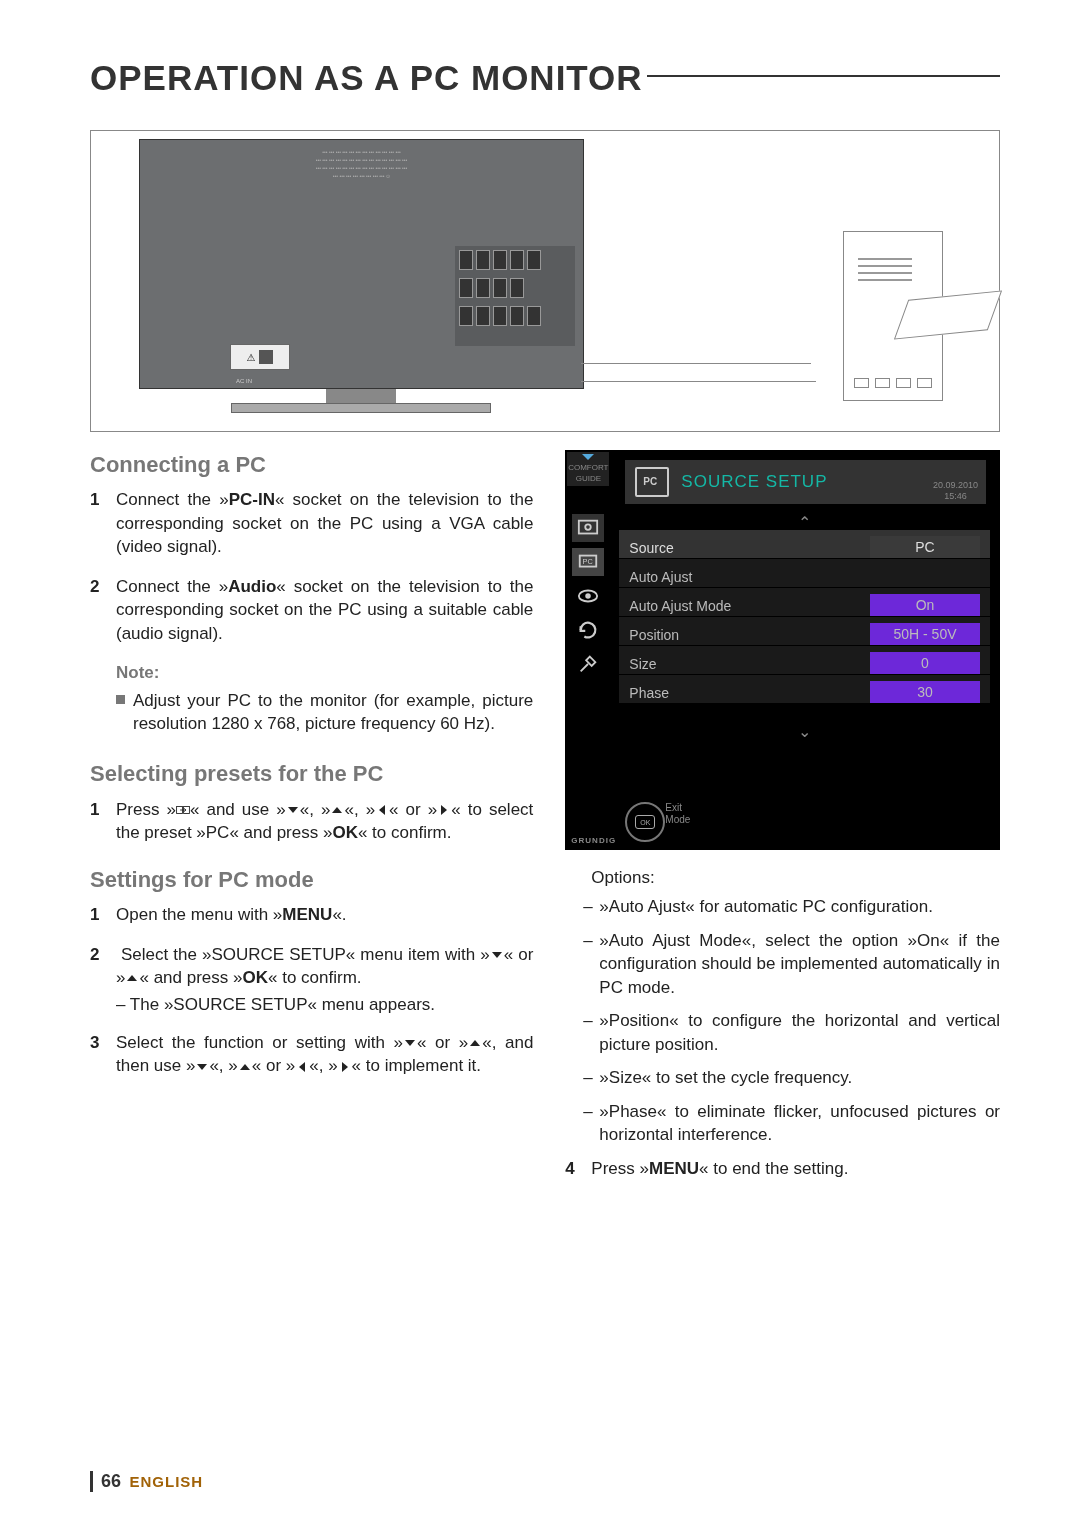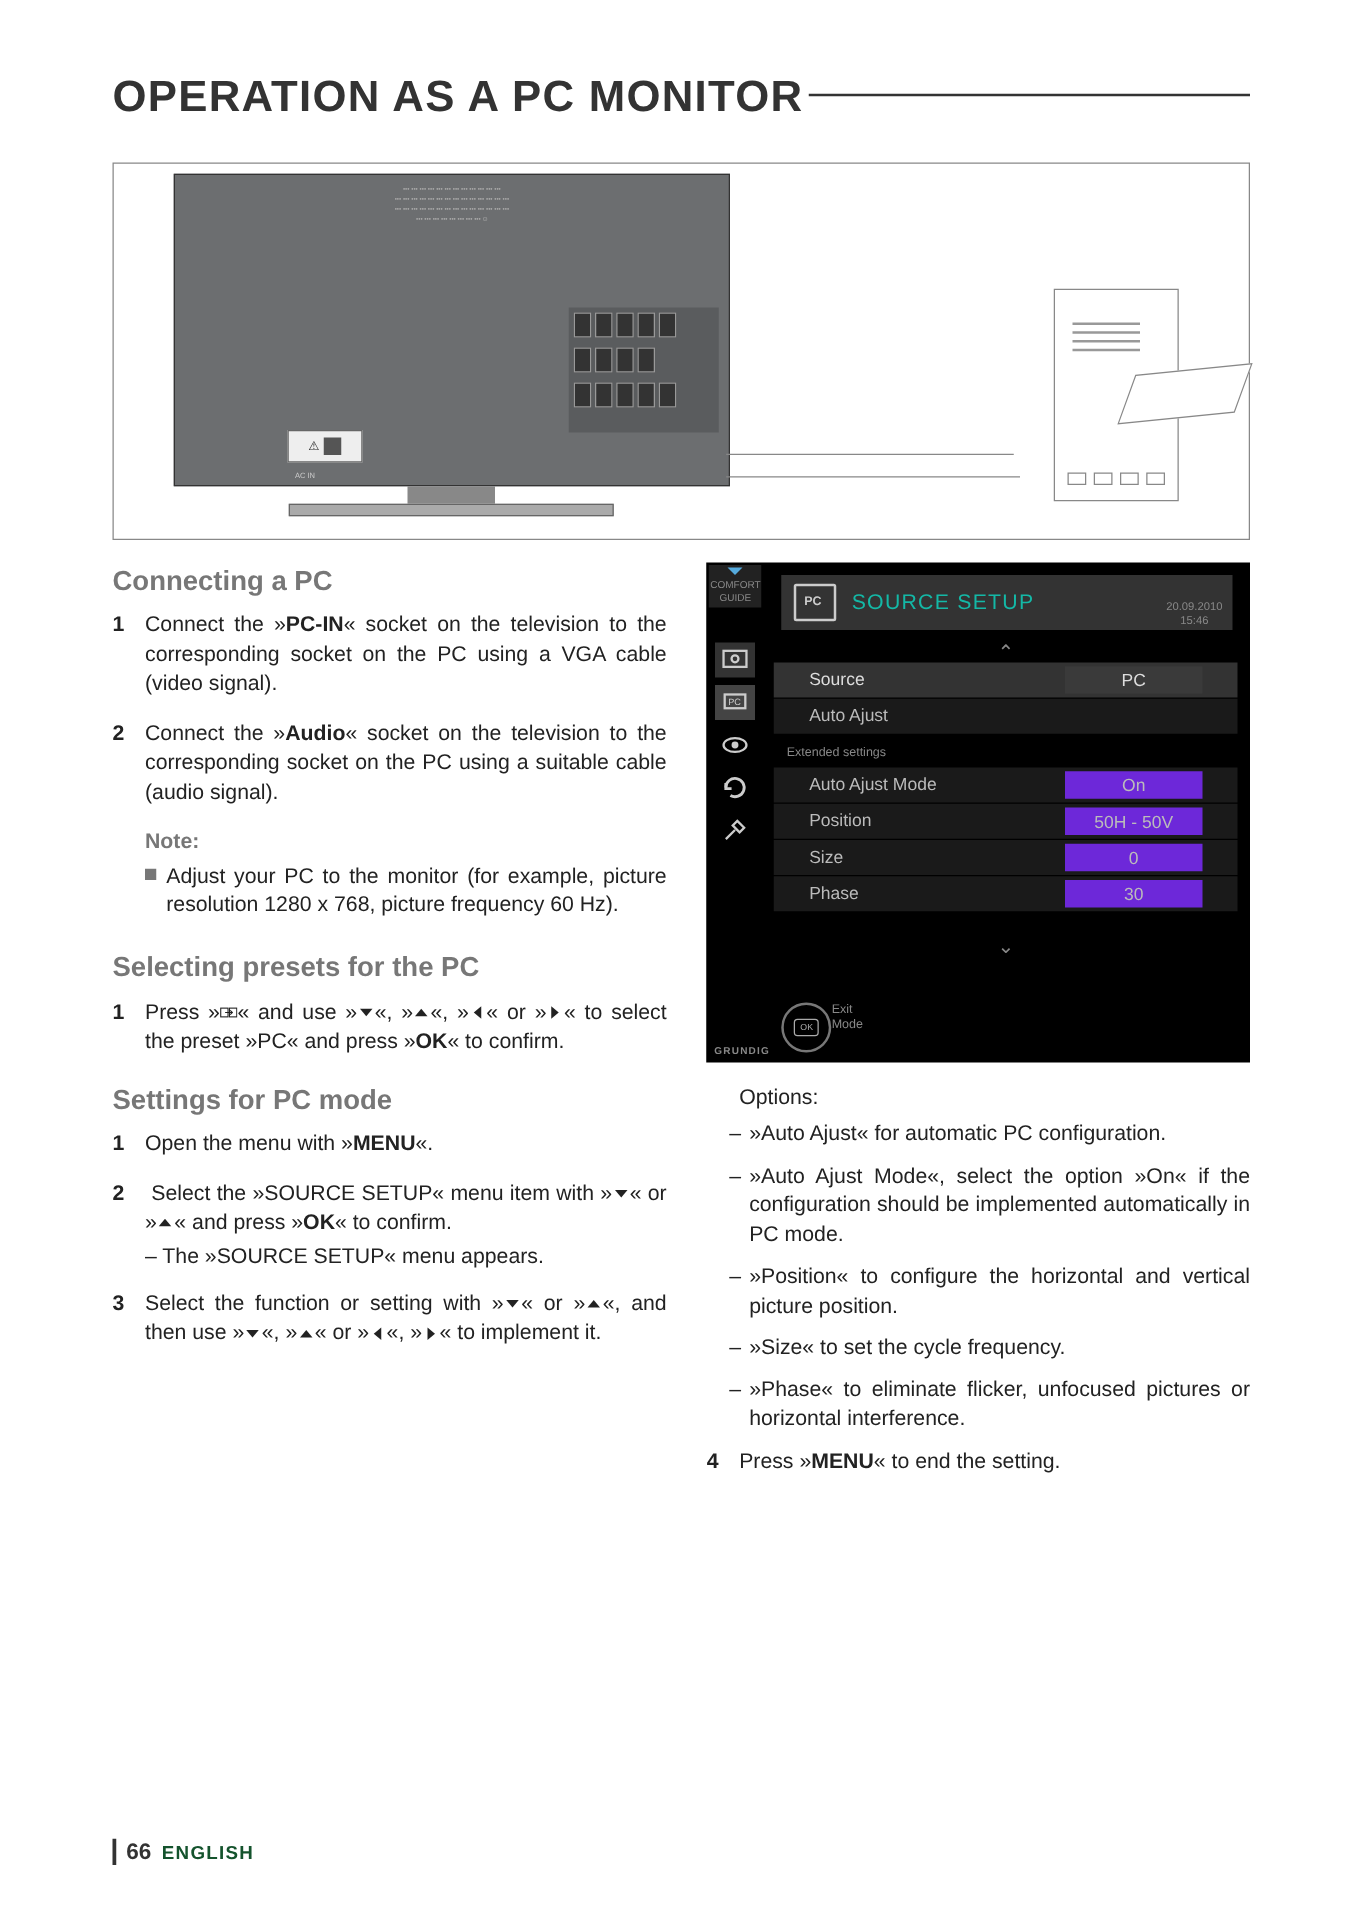--- a/index.html
+++ b/index.html
@@ -149,21 +149,21 @@
     width:32px; height:28px; margin:6px auto; display:flex; align-items:center; justify-content:center;
   }
   .osd-side-icon svg { width:22px; height:22px; }
   .osd-body {
     position:absolute; left:54px; right:10px; top:62px;
   }
   .osd-chev {
     color:#888; text-align:center; font-size:16px; height:18px;
   }
   .osd-row {
-    display:flex; color:#bbb; font-size:14px; height:28px; align-items:center; padding:0 28px;
+    display:flex; color:#bbb; font-size:14px; height:28px; align-items:flex-end; padding:0 10px;
     background:#1a1a1a; margin-bottom:1px;
   }
   .osd-row.sel { background:#333; color:#ddd; }
   .osd-row .k { flex:1; }
   .osd-row .v { width:110px; text-align:center; background:#6d28d9; height:22px; line-height:22px; }
   .osd-row.sel .v { background:#3a3a3a; }
   .osd-ext {
     color:#888; font-size:10px; padding:8px 10px 4px;
   }
   .osd-footer {
@@ -179,21 +179,21 @@
   .osd-brand {
     position:absolute; left:6px; bottom:4px; color:#888; font-size:8px; font-weight:700; letter-spacing:1px;
   }
   .footer {
     position:absolute; left:90px; bottom:40px; font-size:16px;
   }
   .footer-bar {
     display:inline-block; border-left:3px solid #333; padding-left:8px;
   }
   .pg-num { font-weight:800; color:#333; font-size:18px; }
-  .pg-lang { font-weight:800; color:#14532d; letter-spacing:1px; font-size:15px; margin-left:4px; }
+  .pg-lang { font-weight:800; color:#a16207; letter-spacing:1px; font-size:15px; margin-left:4px; }
 
   
   .ico { display:inline-block; width:14px; height:12px; vertical-align:middle; }
 </style>
 </head>
 <body>
 
 <div class="page">
   <div class="title-row">
     <div class="page-title">OPERATION AS A PC MONITOR</div>
@@ -388,21 +388,20 @@
         </div>
         <div class="osd-body">
           <div class="osd-chev">⌃</div>
           <div class="osd-row sel">
             <div class="k">Source</div>
             <div class="v">PC</div>
           </div>
           <div class="osd-row">
             <div class="k">Auto Ajust</div>
           </div>
-          <div class="osd-ext">Extended settings</div>
           <div class="osd-row">
             <div class="k">Auto Ajust Mode</div>
             <div class="v">On</div>
           </div>
           <div class="osd-row">
             <div class="k">Position</div>
             <div class="v">50H - 50V</div>
           </div>
           <div class="osd-row">
             <div class="k">Size</div>

